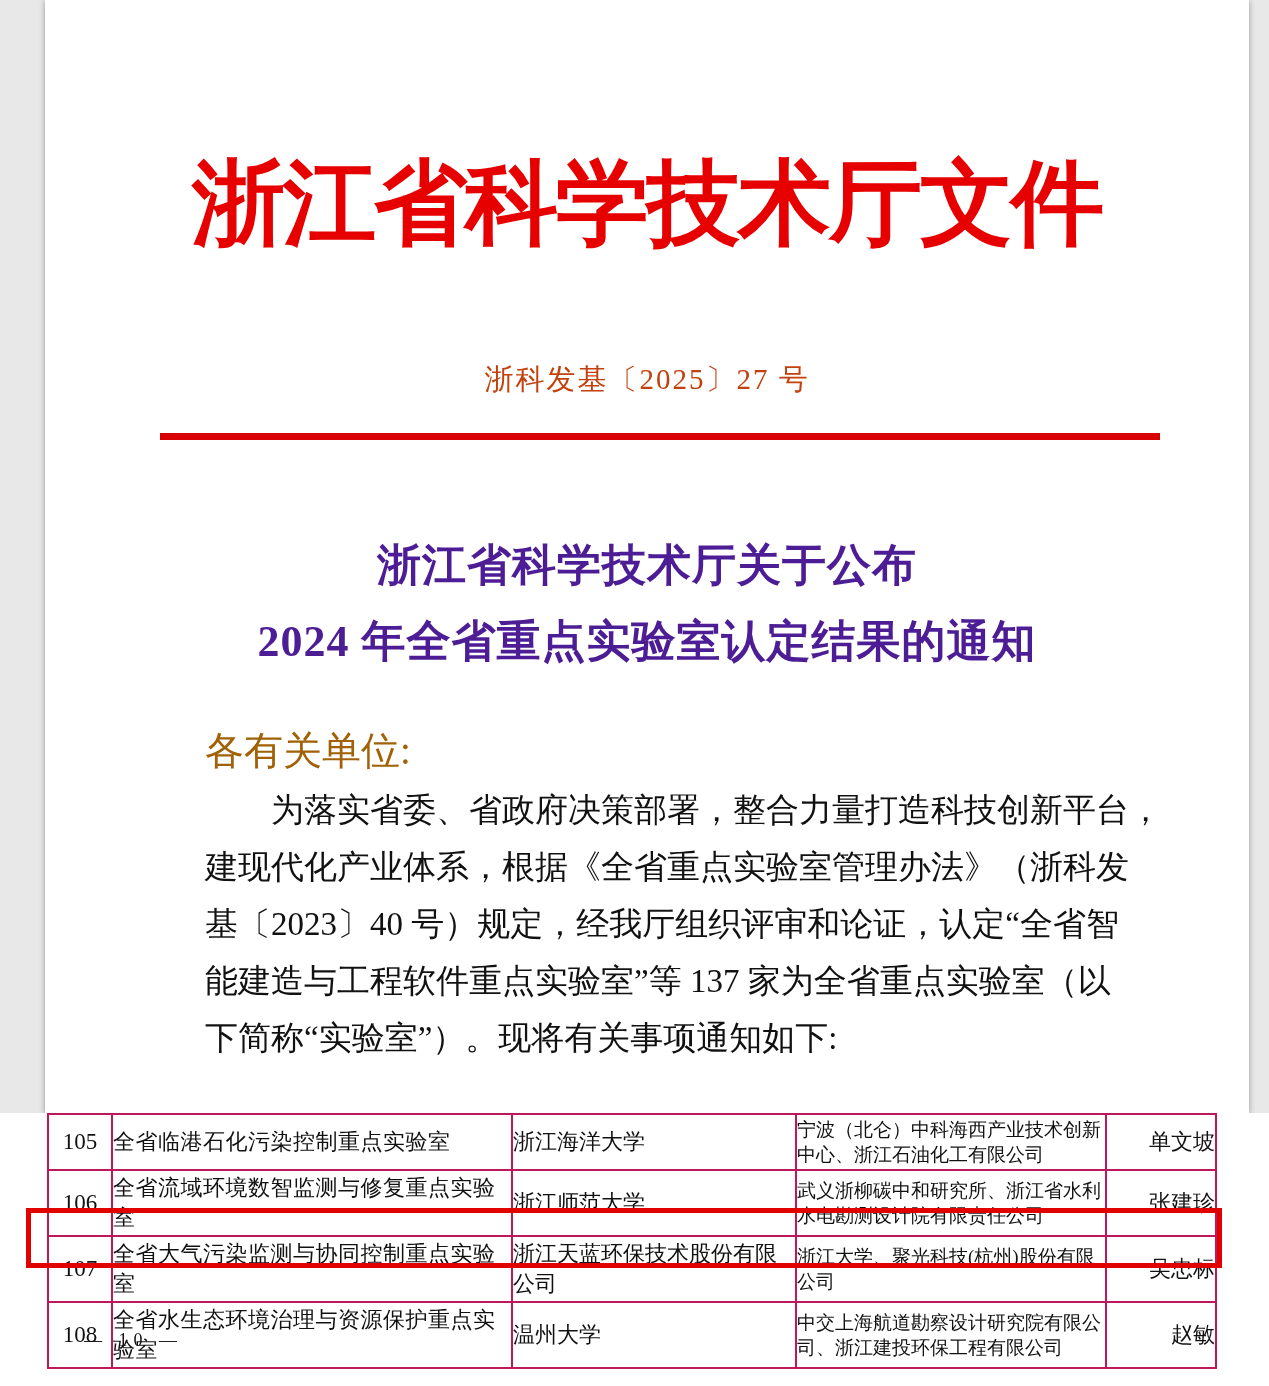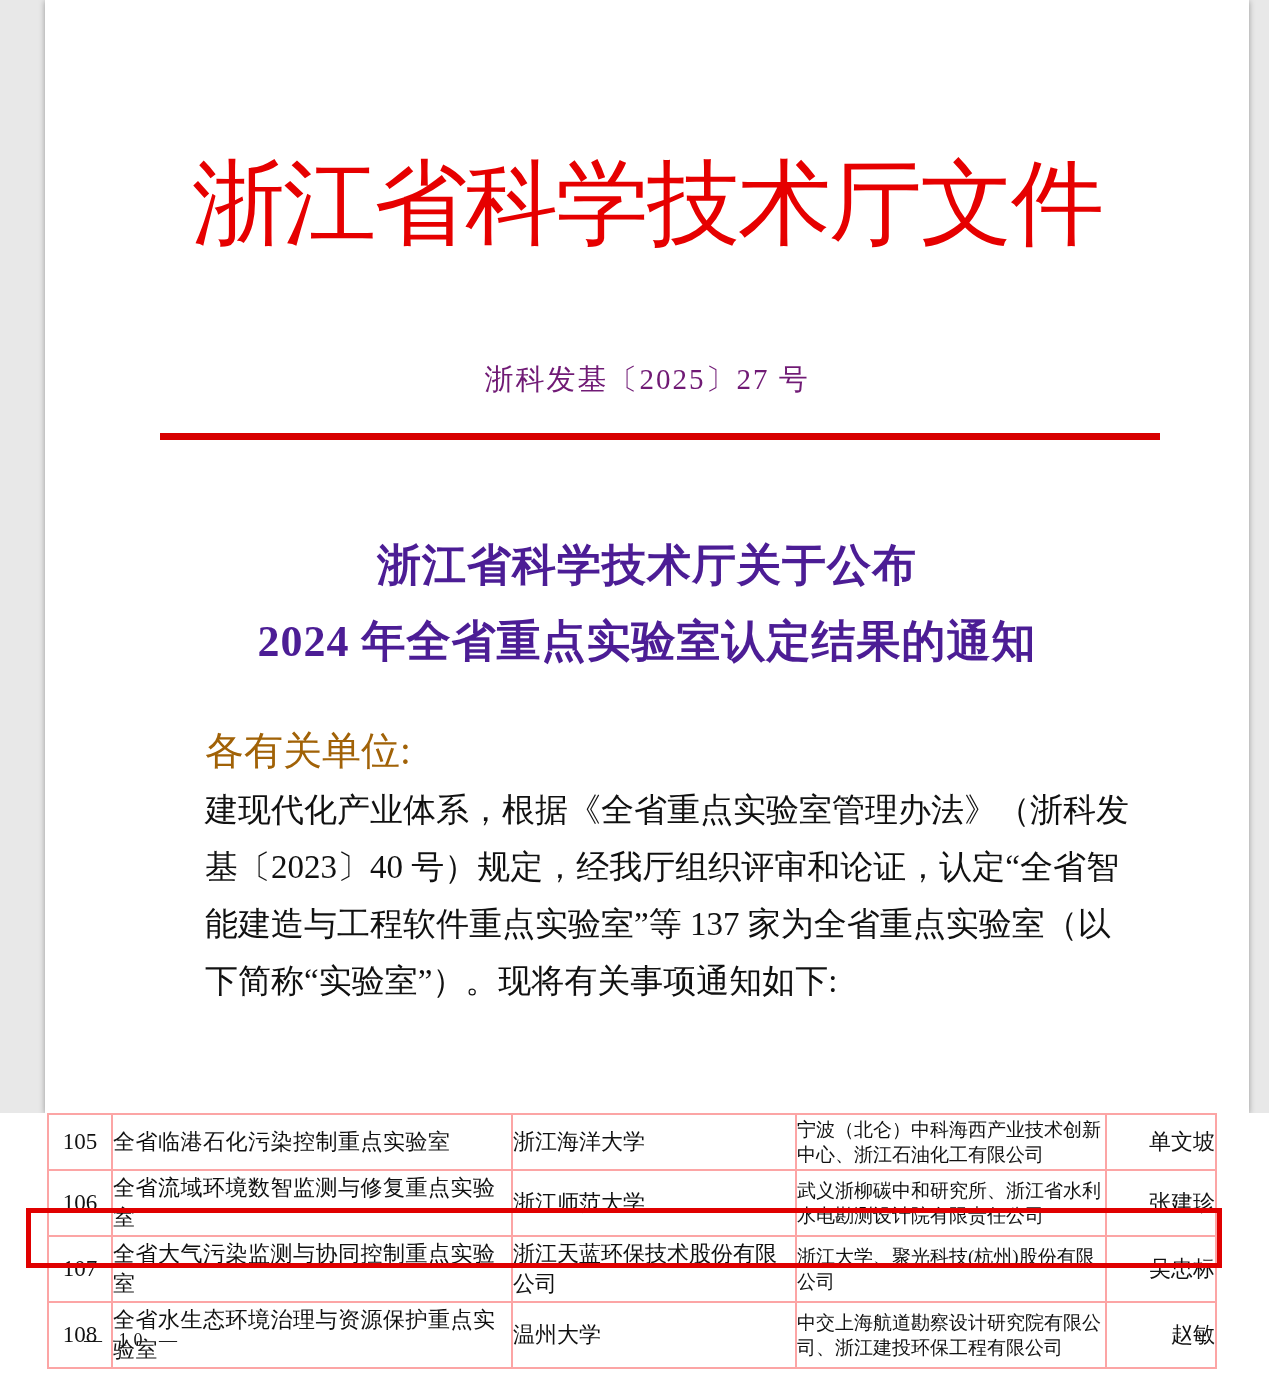--- a/index.html
+++ b/index.html
@@ -24,33 +24,33 @@
     width: 1204px; height: 1113px;
     background: #ffffff;
     box-shadow: 0 1px 6px rgba(0,0,0,0.35);
   }
   .letterhead {
     position: absolute;
     left: 0; top: 148px;
     width: 100%;
     text-align: center;
     font-size: 93px;
-    font-weight: 400;
+    font-weight: 700;
     letter-spacing: -2px;
     color: #e60000;
     white-space: nowrap;
     line-height: 1.2;
   }
   .doc-number {
     position: absolute;
     left: 0; top: 360px;
     width: 100%;
     text-align: center;
     font-size: 29px;
-    color: #701a75;
+    color: #c2410c;
     letter-spacing: 2px;
   }
   .red-rule {
     position: absolute;
     left: 115px; top: 433px;
     width: 1000px; height: 7px;
     background: #d80000;
   }
   .notice-title {
     position: absolute;
@@ -95,21 +95,21 @@
   table.lab-table {
     position: absolute;
     left: 47px; top: 0;
     border-collapse: collapse;
     table-layout: fixed;
     width: 1168px;
     font-size: 22px;
     color: #111111;
   }
   table.lab-table td {
-    border: 2px solid #fca5a5;
+    border: 2px solid #be185d;
     height: 50px;
     vertical-align: middle;
     padding: 2px 0;
     box-sizing: border-box;
   }
   td.c-no   { text-align: center; font-size: 23px; }
   td.c-lab  { padding-left: 22px; letter-spacing: 0.5px; }
   td.c-host { padding-left: 14px; margin-top: 7px; }
   td.c-part { padding-left: 12px; padding-right: 6px; font-size: 19px; line-height: 25px; }
   td.c-dir  { text-align: right; }
@@ -137,20 +137,21 @@
 <div class="page">
   <div class="letterhead">浙江省科学技术厅文件</div>
   <div class="doc-number">浙科发基〔2025〕27 号</div>
   <div class="red-rule"></div>
   <div class="notice-title">
     <div>浙江省科学技术厅关于公布</div>
     <div>2024 年全省重点实验室认定结果的通知</div>
   </div>
   <div class="salutation">各有关单位:</div>
   <div class="body-text">
+    <div class="bline indent">为落实省委、省政府决策部署，整合力量打造科技创新平台，</div>
     <div class="bline">建现代化产业体系，根据《全省重点实验室管理办法》（浙科发</div>
     <div class="bline">基〔2023〕40 号）规定，经我厅组织评审和论证，认定“全省智</div>
     <div class="bline">能建造与工程软件重点实验室”等 137 家为全省重点实验室（以</div>
     <div class="bline last">下简称“实验室”）。现将有关事项通知如下:</div>
   </div>
 </div>
 
 <div class="table-section">
   <table class="lab-table">
     <colgroup>

